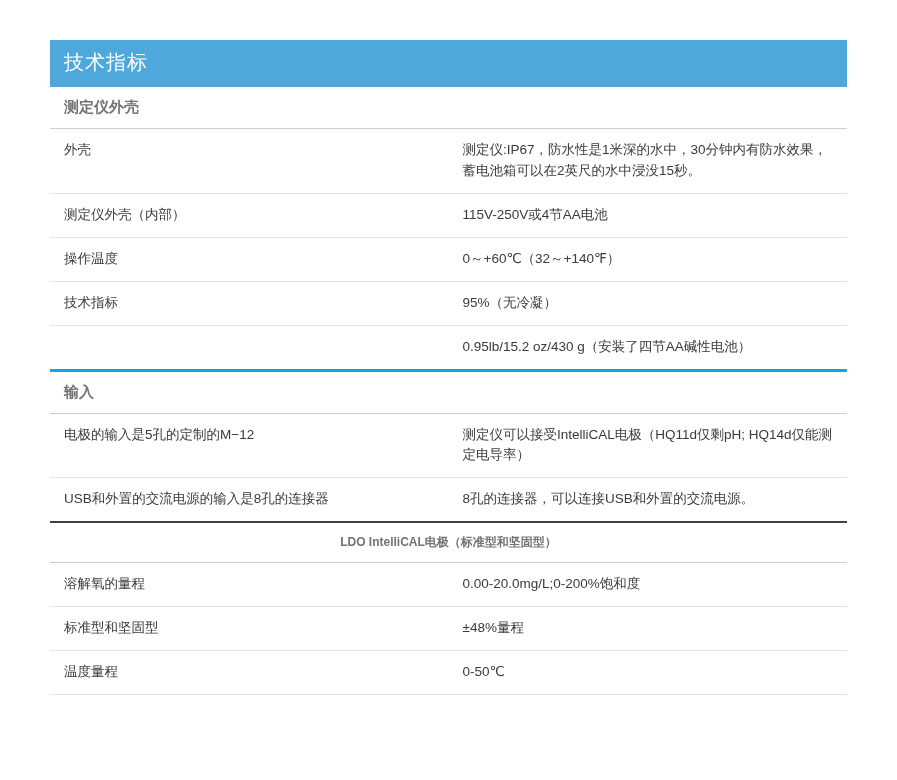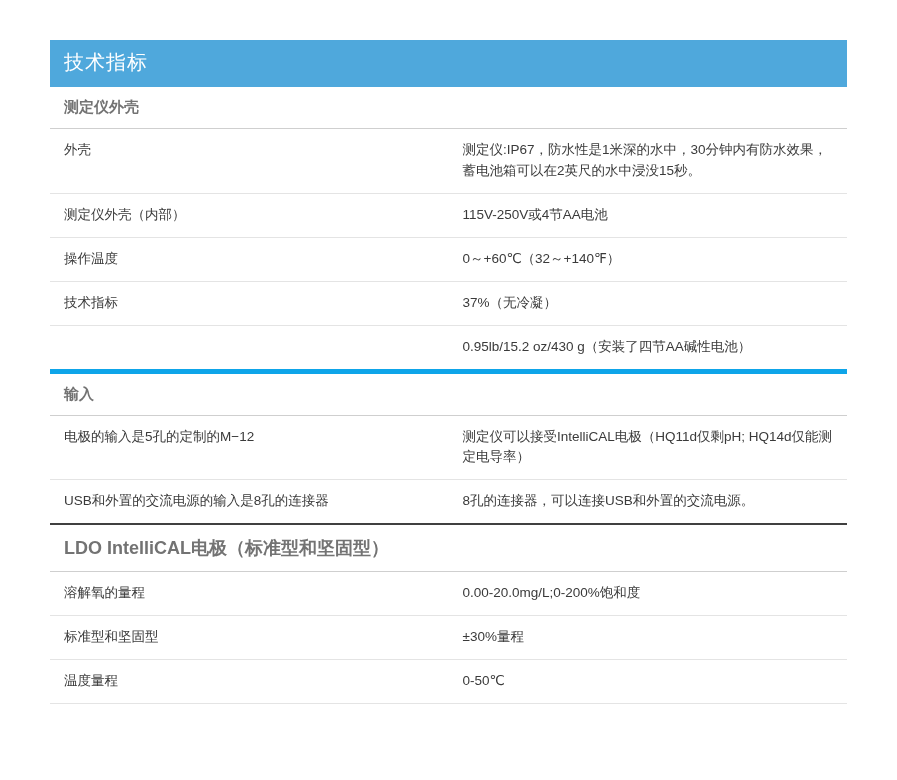--- a/index.html
+++ b/index.html
@@ -36,38 +36,39 @@
   }
   .section-row td {
     font-size: 15px;
     font-weight: bold;
     color: #737373;
     padding: 11px 14px 11px 14px;
     border-bottom: 1px solid #cfcfcf;
     background: #ffffff;
   }
   .section-row.big td {
-    font-size: 18px;
+    font-size: 12px;
+    text-align: center;
   }
   .data-row td {
     font-size: 13.5px;
     color: #3a3a3a;
     padding: 11px 14px 11px 14px;
     border-bottom: 1px solid #e4e4e4;
     vertical-align: top;
     line-height: 1.55;
   }
   .data-row td.label {
     width: 355px;
   }
   .data-row td.value {
     width: 442px;
   }
   .data-row.cont td {
-    border-bottom: 5px solid #0ea5e9;
+    border-bottom: 3px solid #0ea5e9;
   }
   .last-row td {
     border-bottom: 2px solid #404040;
   }
 </style>
 </head>
 <body>
 
 <div class="page">
   <table class="spec-table">
@@ -86,21 +87,21 @@
       <tr class="data-row">
         <td class="label">测定仪外壳（内部）</td>
         <td class="value">115V-250V或4节AA电池</td>
       </tr>
       <tr class="data-row">
         <td class="label">操作温度</td>
         <td class="value">0～+60℃（32～+140℉）</td>
       </tr>
       <tr class="data-row">
         <td class="label">技术指标</td>
-        <td class="value">37%（无冷凝）</td>
+        <td class="value">95%（无冷凝）</td>
       </tr>
       <tr class="data-row cont last-row">
         <td class="label"></td>
         <td class="value">0.95lb/15.2 oz/430 g（安装了四节AA碱性电池）</td>
       </tr>
 
       <tr class="section-row">
         <td colspan="2">输入</td>
       </tr>
       <tr class="data-row">
@@ -114,21 +115,21 @@
 
       <tr class="section-row big">
         <td colspan="2">LDO IntelliCAL电极（标准型和坚固型）</td>
       </tr>
       <tr class="data-row">
         <td class="label">溶解氧的量程</td>
         <td class="value">0.00-20.0mg/L;0-200%饱和度</td>
       </tr>
       <tr class="data-row">
         <td class="label">标准型和坚固型</td>
-        <td class="value">±30%量程</td>
+        <td class="value">±48%量程</td>
       </tr>
       <tr class="data-row">
         <td class="label">温度量程</td>
         <td class="value">0-50℃</td>
       </tr>
 
     </tbody>
   </table>
 </div>
 

